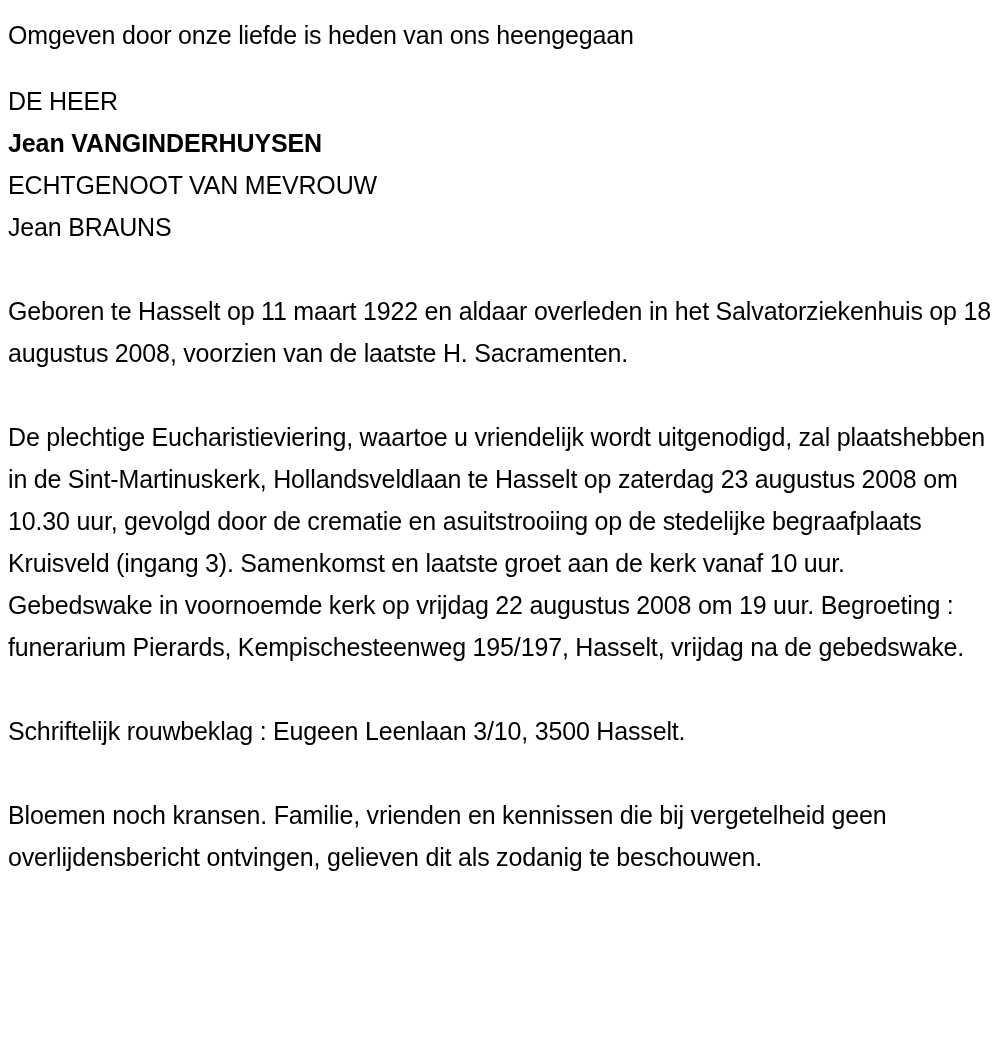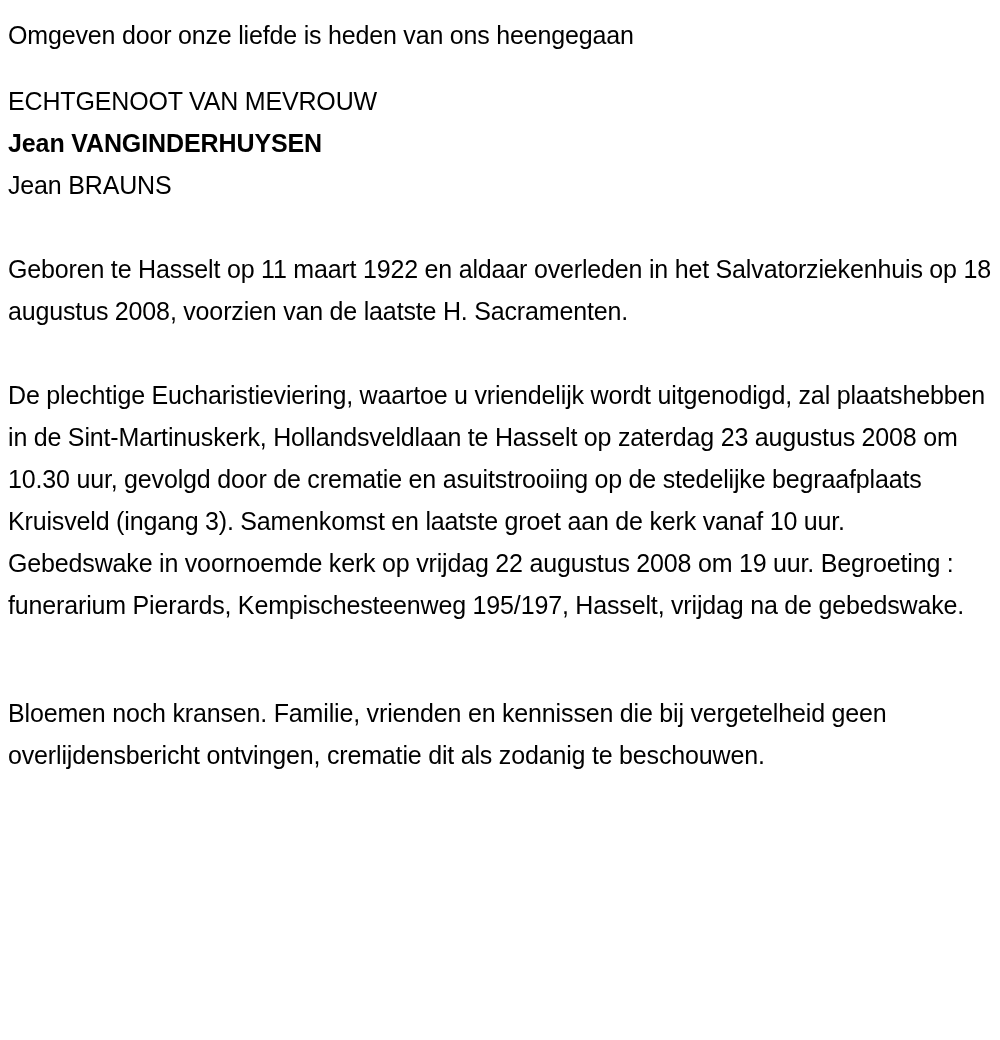--- a/index.html
+++ b/index.html
@@ -55,36 +55,38 @@
 </head>
 <body style="background: rgb(255, 255, 255); color: rgb(0, 0, 0);">
 
 <div class="notice">
 
   <p class="para lead">Omgeven door onze liefde is heden van ons heengegaan</p>
 
   <div class="spacer-line"></div>
 
   <div class="block-person">
+    <p class="para caps tight">DE HEER</p>
+
+    <p class="para name tight">Jean VANGINDERHUYSEN</p>
 
     <p class="para caps tight">ECHTGENOOT VAN MEVROUW</p>
-
-    <p class="para name tight">Jean VANGINDERHUYSEN</p>
 
     <p class="para tight">Jean BRAUNS</p>
   </div>
 
   <div class="spacer-line"></div>
 
   <p class="para">Geboren te Hasselt op 11 maart 1922 en aldaar overleden in het Salvatorziekenhuis op 18 augustus 2008, voorzien van de laatste H. Sacramenten.</p>
 
   <div class="spacer-line"></div>
 
   <p class="para">De plechtige Eucharistieviering, waartoe u vriendelijk wordt uitgenodigd, zal plaatshebben in de Sint-Martinuskerk, Hollandsveldlaan te Hasselt op zaterdag 23 augustus 2008 om 10.30 uur, gevolgd door de crematie en asuitstrooiing op de stedelijke begraafplaats Kruisveld (ingang 3). Samenkomst en laatste groet aan de kerk vanaf 10 uur. Gebedswake in voornoemde kerk op vrijdag 22 augustus 2008 om 19 uur. Begroeting : funerarium Pierards, Kempischesteenweg 195/197, Hasselt, vrijdag na de gebedswake.</p>
 
   <div class="spacer-line"></div>
 
+  <p class="para">Schriftelijk rouwbeklag : Eugeen Leenlaan 3/10, 3500 Hasselt.</p>
 
   <div class="spacer-line"></div>
 
-  <p class="para">Bloemen noch kransen. Familie, vrienden en kennissen die bij vergetelheid geen overlijdensbericht ontvingen, crematie dit als zodanig te beschouwen.</p>
+  <p class="para">Bloemen noch kransen. Familie, vrienden en kennissen die bij vergetelheid geen overlijdensbericht ontvingen, gelieven dit als zodanig te beschouwen.</p>
 
 </div>
 
 </body></html>

